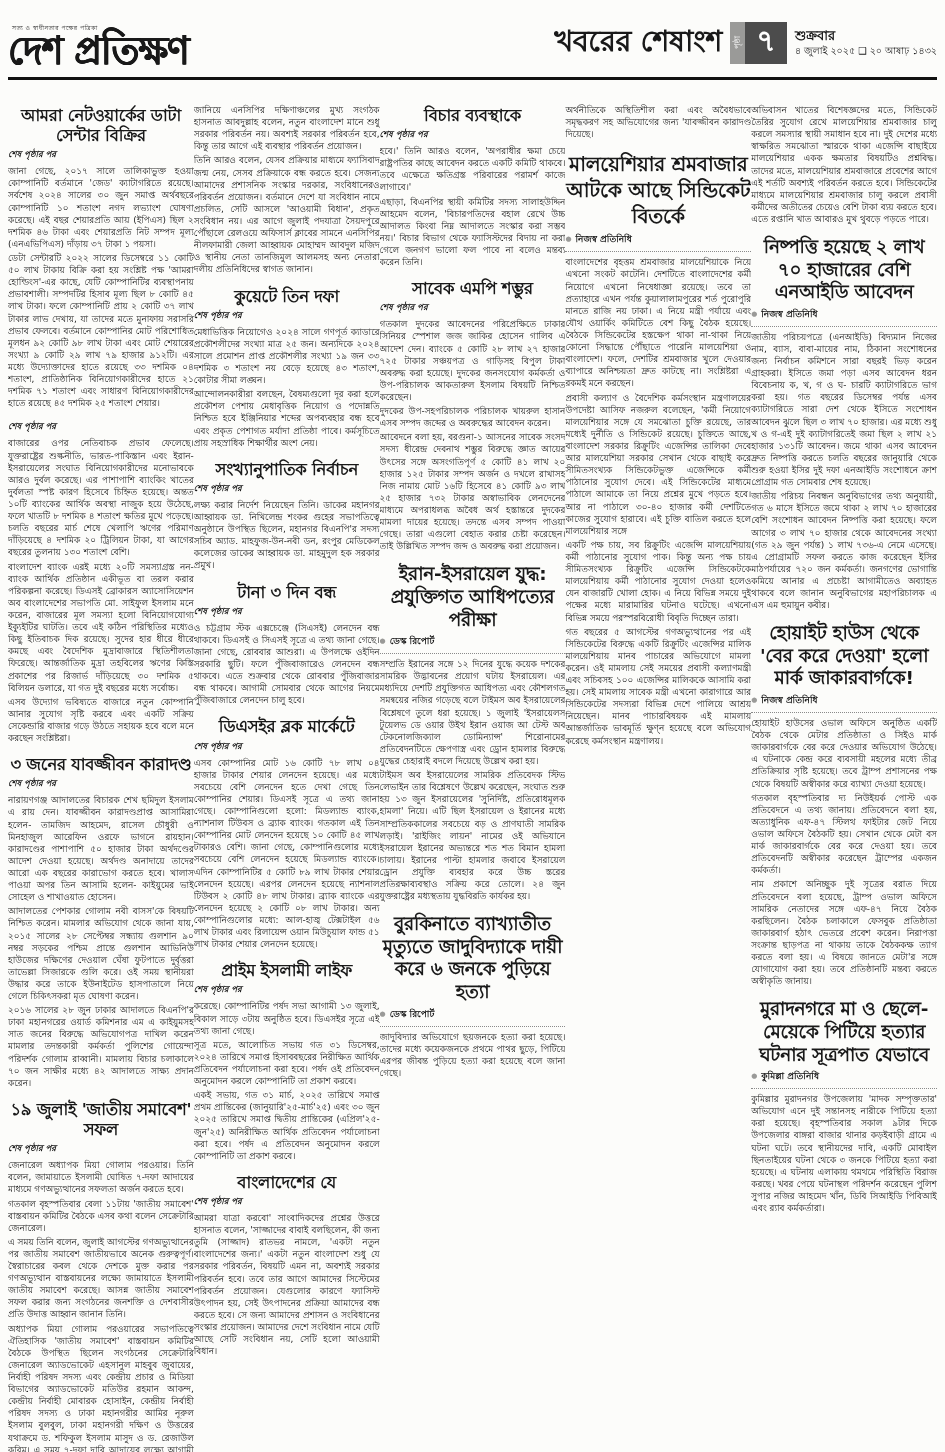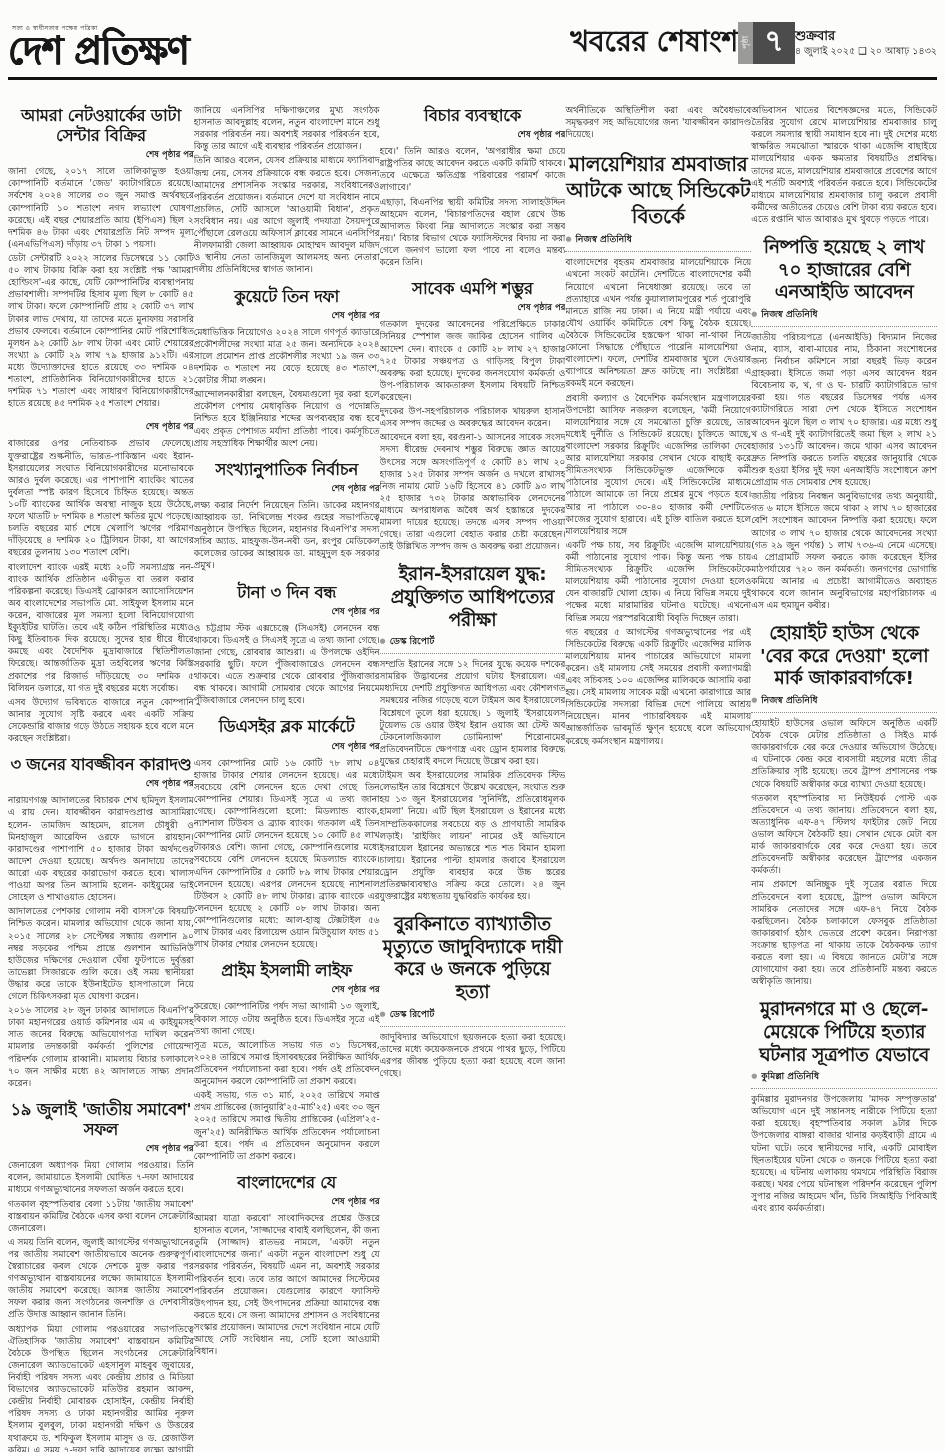--- a/index.html
+++ b/index.html
@@ -26,21 +26,21 @@
     padding-bottom:8px;
     box-sizing:border-box;
   }
   #brand{display:flex;flex-direction:column;line-height:1;}
   #brand .tagline{font-size:6px;color:#333;letter-spacing:.5px;margin:0 0 1px 4px;}
   #brand .logo{
     font-size:37px;font-weight:bold;letter-spacing:-1px;
     transform:scaleY(1.05);
     text-shadow:0.6px 0 #111, -0.3px 0 #111;
   }
-  #head-right{display:flex;align-items:center;padding-bottom:2px;}
+  #head-right{display:flex;align-items:center;gap:8px;padding-bottom:2px;}
   #section-title{font-size:29px;font-weight:bold;letter-spacing:-0.5px;}
   .pagechip{display:flex;align-items:stretch;height:42px;}
   .pagechip .plabel{
     background:#9a9a98;color:#fff;width:15px;
     display:flex;align-items:center;justify-content:center;
     font-size:8px;writing-mode:vertical-rl;transform:rotate(180deg);
   }
   .pagechip .pnum{
     background:#4c4c4c;color:#fff;width:42px;
     display:flex;align-items:center;justify-content:center;
@@ -61,22 +61,23 @@
   }
   article{margin:0 0 11px 0;}
   .headline{
     text-align:center;font-weight:bold;
     font-size:16.5px;line-height:1.22;
     margin:2px 0 2px 0;letter-spacing:-0.3px;
   }
   .h-lg .headline{font-size:18.5px;}
   .h-xl .headline{font-size:20px;line-height:1.3;}
   .continued{
-    text-align:right;font-size:8.5px;font-weight:bold;
+    text-align:left;font-size:8.5px;font-weight:bold;
     margin:0 0 3px 0;
+    font-style:italic;
   }
   .byline{
     font-size:9px;font-weight:bold;
     display:flex;align-items:center;gap:4px;
     border-bottom:1px dotted #8a8a8a;
     padding:1px 0 4px 0;margin:2px 0 4px 0;
   }
   .byline .bullet{color:#9a9a98;font-size:7px;line-height:1;}
   .body-p{
     font-size:8.9px;line-height:1.36;

